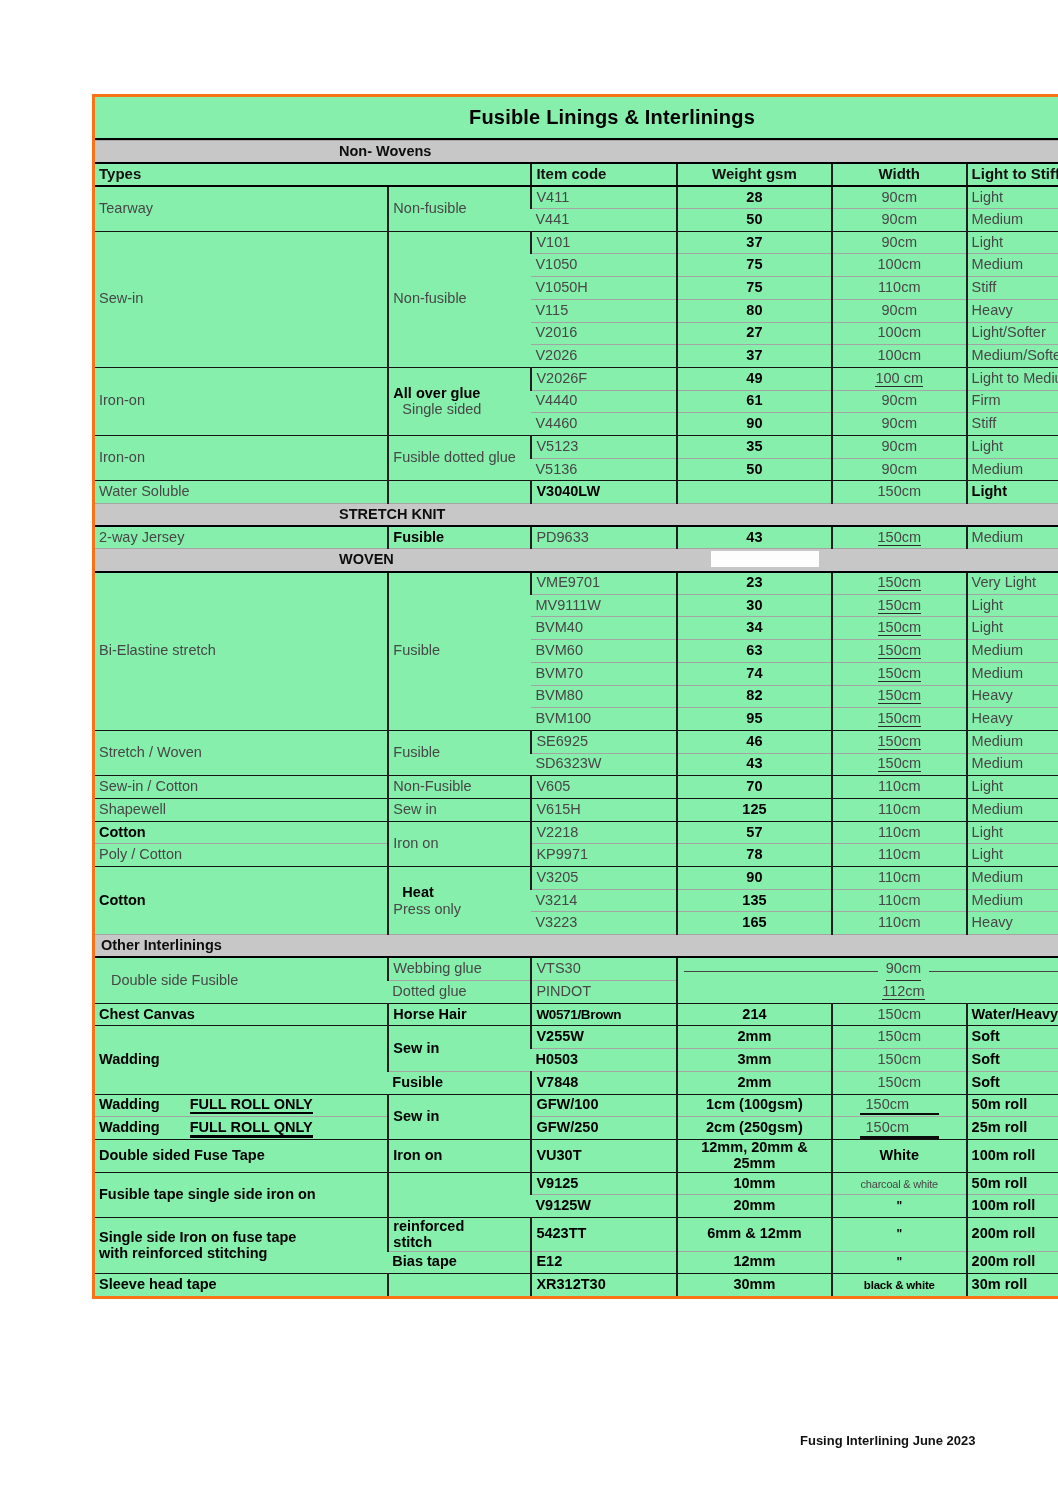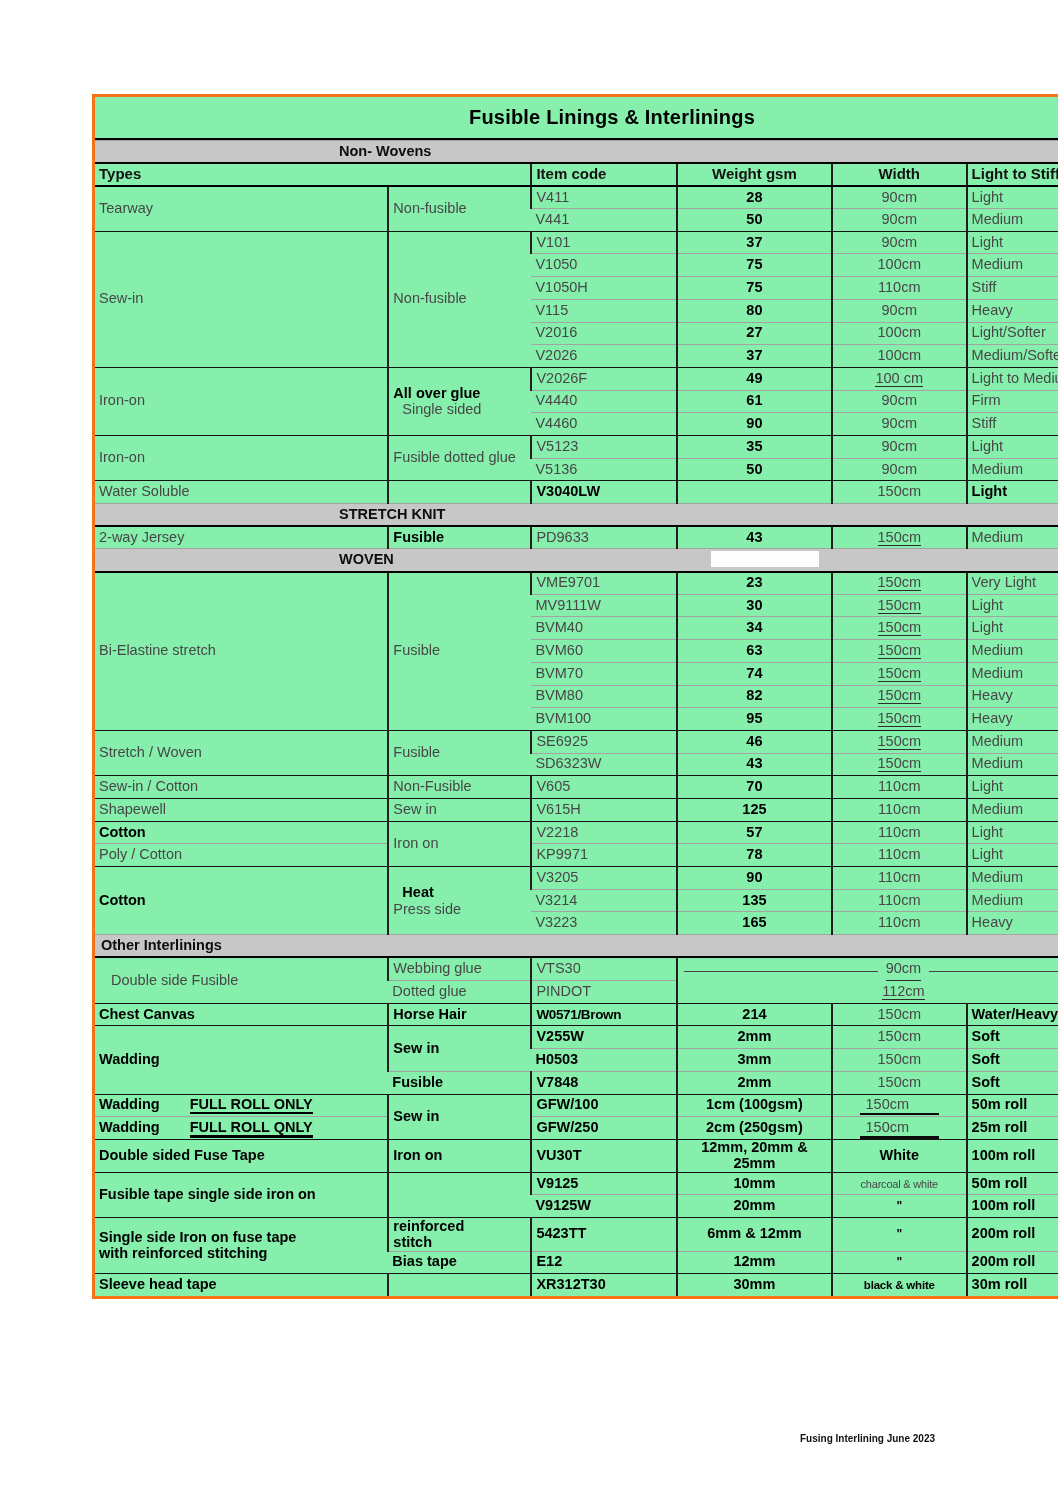--- a/index.html
+++ b/index.html
@@ -41,21 +41,21 @@
   .sm6{font-size:11.5px;font-weight:700;color:#000;letter-spacing:-.2px;}
   .qt{font-weight:700;color:#000;font-size:12px;}
   .ind{padding-left:12px;display:inline-block;}
   .ind8{padding-left:9px;}
   .tight{font-size:13.5px;letter-spacing:-.35px;}
   .frull{margin-left:30px;border-bottom:2.2px solid #000;padding-bottom:0;}
   .frull2{border-bottom-width:3.4px;}
   .flank{display:flex;align-items:center;}
   .flank::before{content:"";flex:1;border-top:1.3px solid #454545;margin:4px 8px 0 2px;}
   .flank::after{content:"";flex:1;border-top:1.3px solid #454545;margin:4px 2px 0 8px;}
-  .footer{position:absolute;left:800px;top:1433px;font-size:10px;font-weight:600;color:#111;}
+  .footer{position:absolute;left:800px;top:1433px;font-size:13px;font-weight:600;color:#111;}
 </style>
 </head>
 <body>
 
 <div class="page">
   <div class="sheet">
     <div class="title">Fusible Linings &amp; Interlinings</div>
     <table class="grid">
       <colgroup>
         <col style="width:244px">
@@ -273,21 +273,21 @@
             <td class="c-type"><span>Poly / Cotton</span></td>
             <td class="c-code"><span>KP9971</span></td>
             <td class="c-weight"><span>78</span></td>
             <td class="c-width"><span>110cm</span></td>
             <td class="c-stiff"><span>Light</span></td>
           </tr>
           <tr class="sep">
             <td class="c-type" rowspan="3"><span class="b">Cotton</span></td>
             <td class="c-glue" rowspan="3">
               <div class="ind8"><span class="b">Heat</span></div>
-              <div><span>Press side</span></div>
+              <div><span>Press only</span></div>
             </td>
             <td class="c-code"><span>V3205</span></td>
             <td class="c-weight"><span>90</span></td>
             <td class="c-width"><span>110cm</span></td>
             <td class="c-stiff"><span>Medium</span></td>
           </tr>
           <tr>
             <td class="c-code"><span>V3214</span></td>
             <td class="c-weight"><span>135</span></td>
             <td class="c-width"><span>110cm</span></td>

